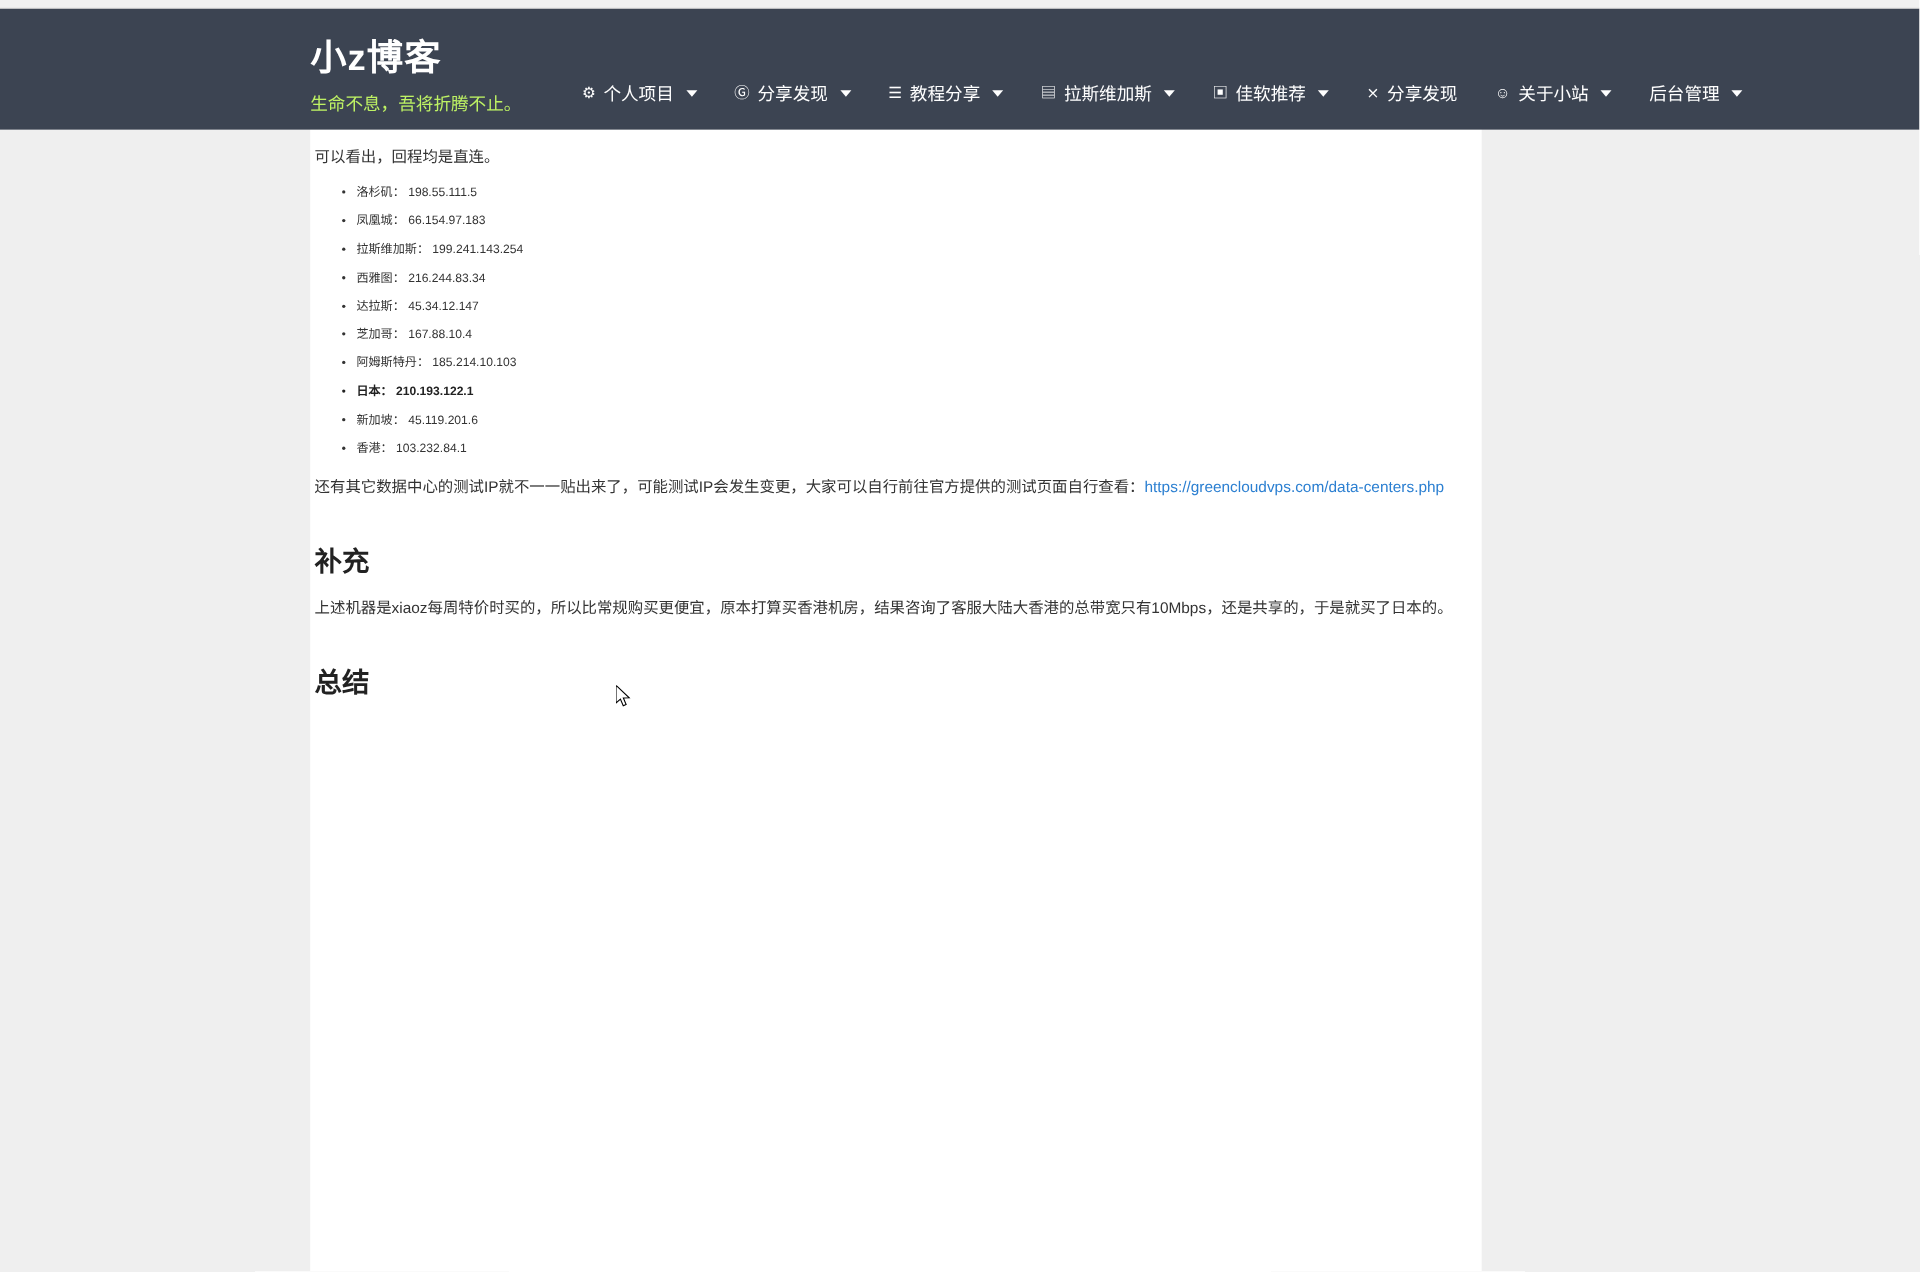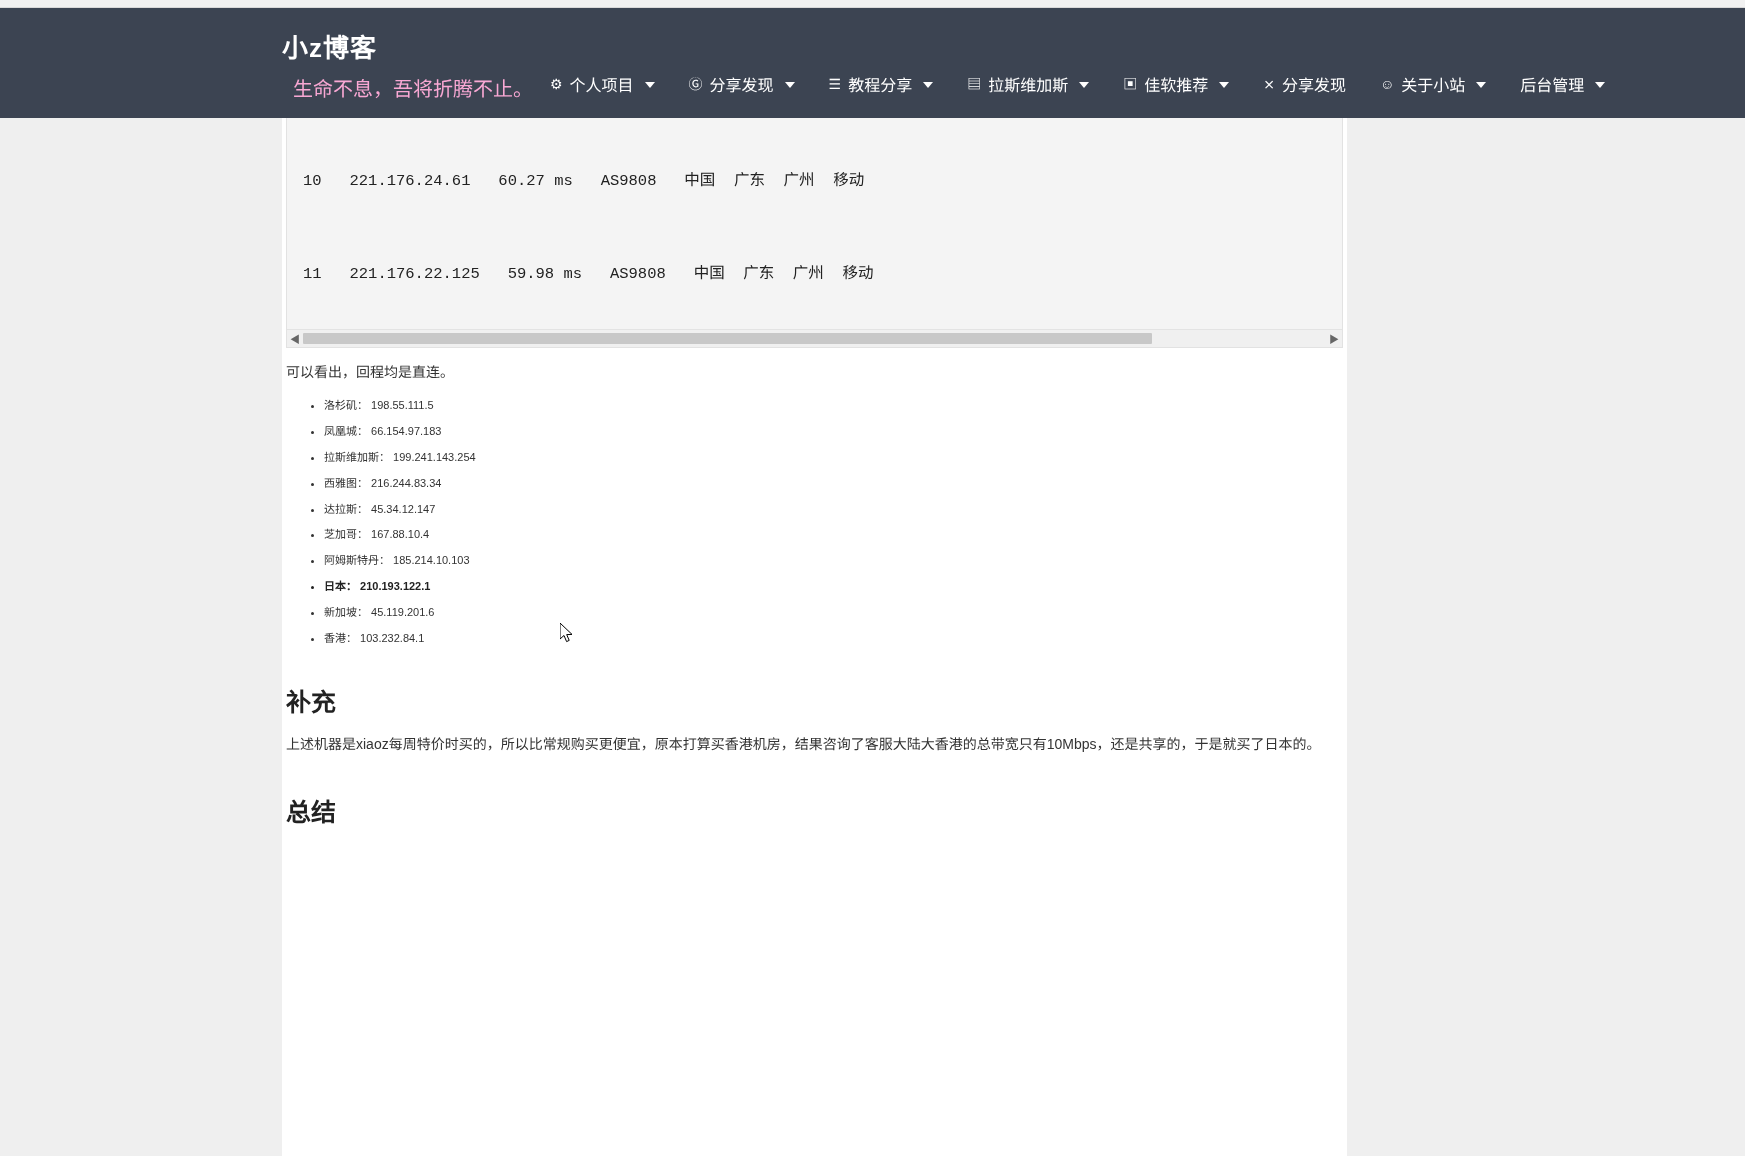--- a/index.html
+++ b/index.html
@@ -34,31 +34,30 @@
     align-items: flex-start;
     padding: 0;
     position: relative;
   }
   .brand {
     margin-left: 282px;
     margin-top: 26px;
     min-width: 230px;
   }
   .brand-title {
-    font-size: 26px;
+    font-size: 33px;
     font-weight: bold;
     color: #ffffff;
     letter-spacing: 1px;
     line-height: 1.15;
   }
   .brand-sub {
-    font-size: 20px;
-    color: #f9a8d4;
+    font-size: 16px;
+    color: #bef264;
     margin-top: 9px;
-    margin-left: 11px;
   }
   .nav {
     display: flex;
     align-items: center;
     margin-top: 58px;
     flex: 1;
     gap: 0px;
   }
   .nav-item {
     display: flex;
@@ -256,55 +255,40 @@
       <span>后台管理</span>
       <span class="caret"></span>
     </div>
 
   </nav>
 </header>
 
 <div class="page-wrap">
   <article class="content-col">
 
-    <div class="code-block">
-      <div class="code-lines">
-        <div class="code-line faded">10   221.176.24.61   60.27 ms   AS9808   中国  广东  广州  移动</div>
-        <div class="code-line">11   221.176.22.125   59.98 ms   AS9808   中国  广东  广州  移动</div>
-        
-        
-        
-        
-        
-      </div>
-      <div class="hscroll">
-        <div class="arrow">◀</div>
-        <div class="track">
-          <div class="thumb"></div>
-        </div>
-        <div class="arrow">▶</div>
-      </div>
-    </div>
 
     <p class="para">可以看出，回程均是直连。</p>
 
 
     <ul class="ip-list">
       <li><span>洛杉矶：</span> <span>198.55.111.5</span></li>
       <li><span>凤凰城：</span> <span>66.154.97.183</span></li>
       <li><span>拉斯维加斯：</span> <span>199.241.143.254</span></li>
       <li><span>西雅图：</span> <span>216.244.83.34</span></li>
       <li><span>达拉斯：</span> <span>45.34.12.147</span></li>
       <li><span>芝加哥：</span> <span>167.88.10.4</span></li>
       <li><span>阿姆斯特丹：</span> <span>185.214.10.103</span></li>
       <li class="bold"><span>日本：</span> <span>210.193.122.1</span></li>
       <li><span>新加坡：</span> <span>45.119.201.6</span></li>
       <li><span>香港：</span> <span>103.232.84.1</span></li>
     </ul>
 
+    <p class="para">
+      <span>还有其它数据中心的测试IP就不一一贴出来了，可能测试IP会发生变更，大家可以自行前往官方提供的测试页面自行查看：</span><a class="link" href="#">https://greencloudvps.com/data-centers.php</a>
+    </p>
 
     <h2 class="sec">补充</h2>
     <p class="para">上述机器是xiaoz每周特价时买的，所以比常规购买更便宜，原本打算买香港机房，结果咨询了客服大陆大香港的总带宽只有10Mbps，还是共享的，于是就买了日本的。</p>
 
     <h2 class="sec">总结</h2>
 
   </article>
 
   <svg class="cursor" viewBox="0 0 14 20">
     <polygon points="0,0 0,16 4,12.5 6.6,18.6 9.2,17.4 6.7,11.6 12,11.4" fill="#ffffff" stroke="#000000" stroke-width="1"></polygon>

